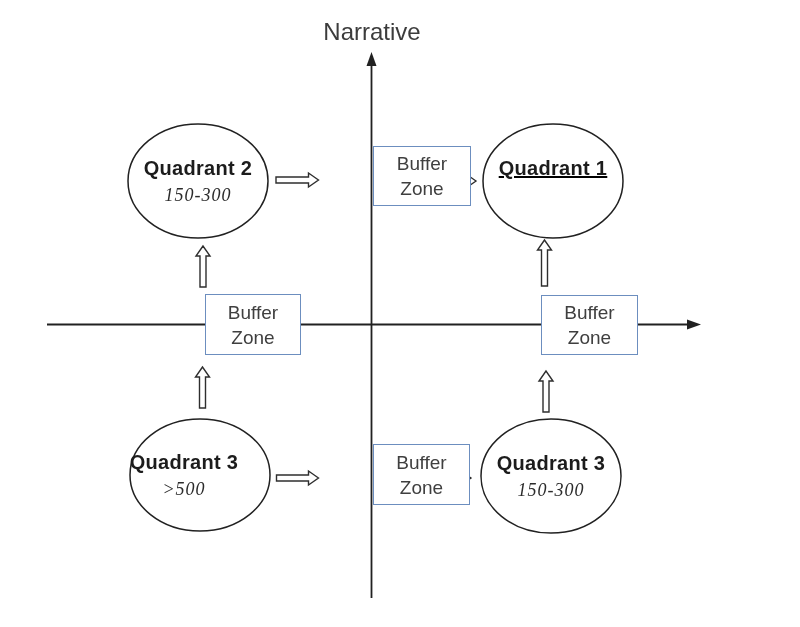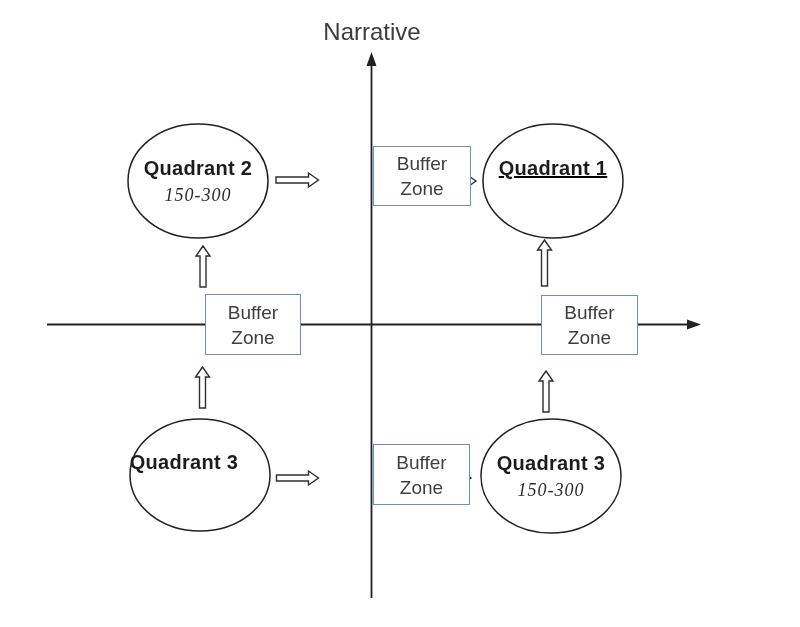--- a/index.html
+++ b/index.html
@@ -119,20 +119,21 @@
 
   <div class="qlabel q1">
     <div class="qtitle">Quadrant 1</div>
   </div>
   <div class="qlabel q2">
     <div class="qtitle">Quadrant 2</div>
     <div class="qrange">150-300</div>
   </div>
   <div class="qlabel q3">
     <div class="qtitle">Quadrant 3</div>
+    <div class="qrange">&gt;500</div>
   </div>
   <div class="qlabel q4">
     <div class="qtitle">Quadrant 3</div>
     <div class="qrange">150-300</div>
   </div>
 
   <div class="buffer-box top">
     <span>Buffer</span>
     <span>Zone</span>
   </div>

